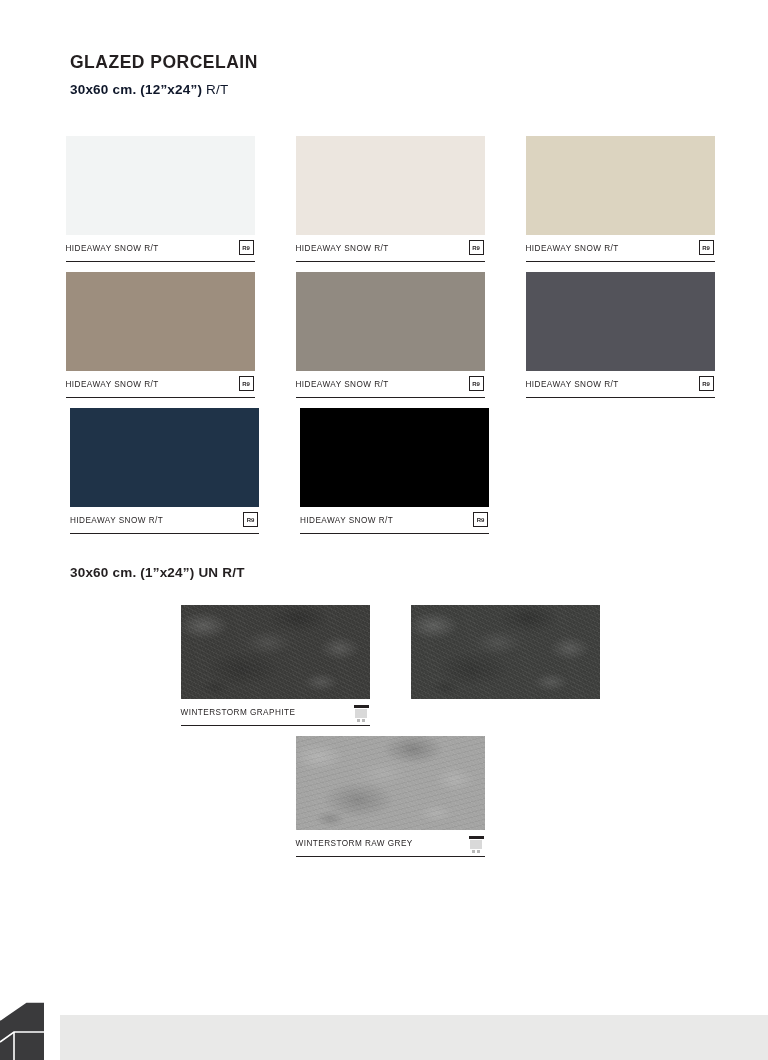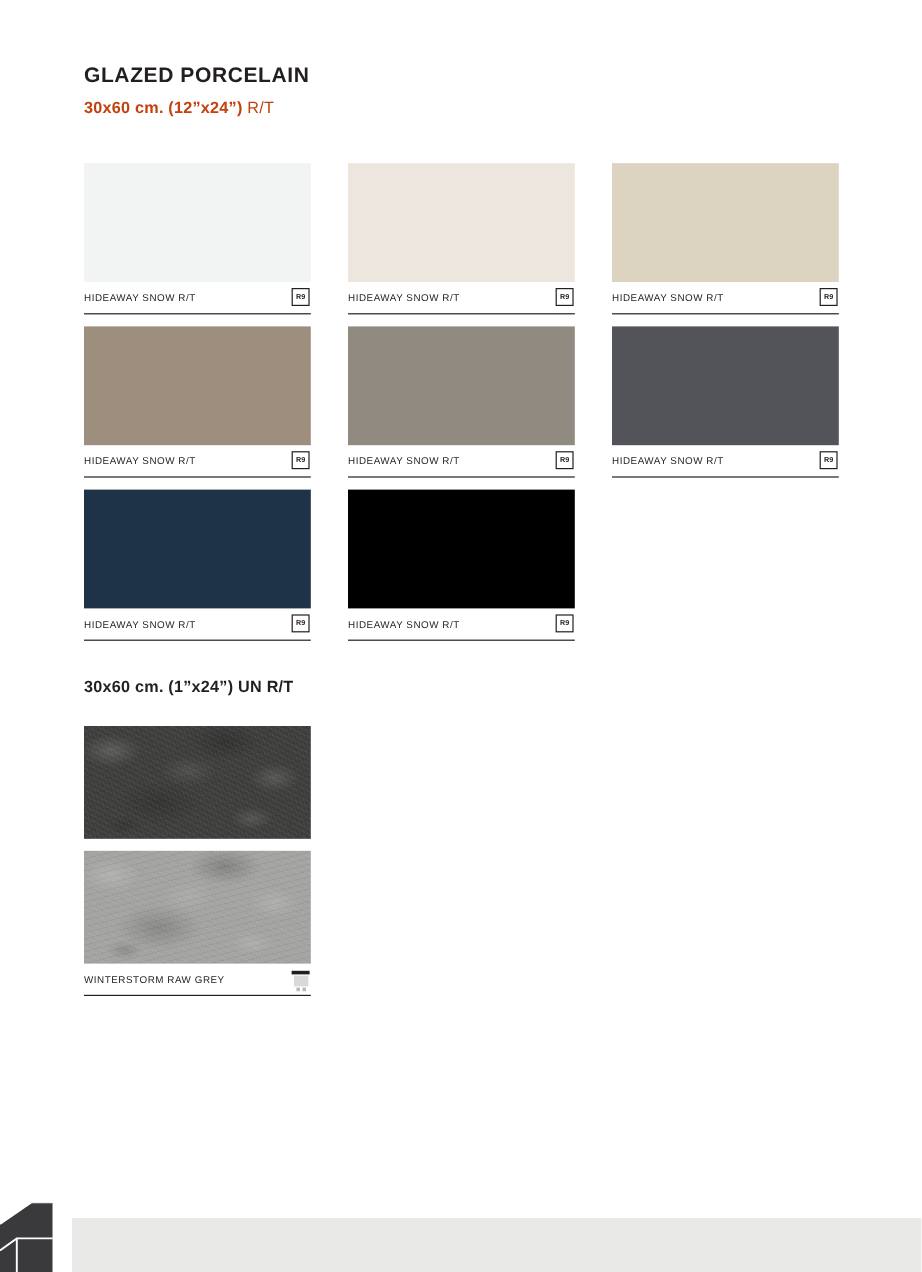--- a/index.html
+++ b/index.html
@@ -33,21 +33,21 @@
     letter-spacing: 0.5px;
     color: #231f20;
   }
   .section-size {
     position: absolute;
     left: 70px;
     top: 82px;
     font-size: 13.5px;
     font-weight: bold;
     letter-spacing: 0.2px;
-    color: #c2410c;
+    color: #0f172a;
   }
   .section-size .light {
     font-weight: normal;
   }
   .section-size-2 {
     position: absolute;
     left: 70px;
     top: 565px;
     font-size: 13.5px;
     font-weight: bold;
@@ -64,21 +64,22 @@
   }
   .grid-2 {
     position: absolute;
     left: 70px;
     top: 605px;
     width: 640px;
   }
 
   .row {
     display: flex;
-    gap: 31px;
+    gap: 41px;
+    justify-content: center;
   }
   .row.r1 { margin-bottom: 10px; }
 
   .cell {
     width: 189px;
   }
   .cell.empty { visibility: hidden; }
 
   .swatch {
     width: 189px;
@@ -314,20 +315,34 @@
   </div>
 
   <div class="section-size-2">
     <span>30x60 cm. (1”x24”) UN</span><span class="light"> R/T</span>
   </div>
 
   <div class="grid-2">
 
     <div class="row r1">
       <div class="cell">
+        <div class="swatch swatch-tall tex" style="background:#3b3b39"></div>
+        <div class="caption">
+          <span class="caption-label">WINTERSTORM GRAPHITE</span>
+          <span class="badge-un">
+            <span class="bar"></span>
+            <span class="body"></span>
+            <span class="feet">
+                <i></i>
+                <i></i>
+              </span>
+          </span>
+        </div>
+      </div>
+      <div class="cell">
         <div class="swatch swatch-tall tex" style="background:#3d3e3c"></div>
       </div>
     </div>
 
     <div class="row">
       <div class="cell">
         <div class="swatch swatch-tall tex" style="background:#a3a3a2"></div>
         <div class="caption">
           <span class="caption-label">WINTERSTORM RAW GREY</span>
           <span class="badge-un">

